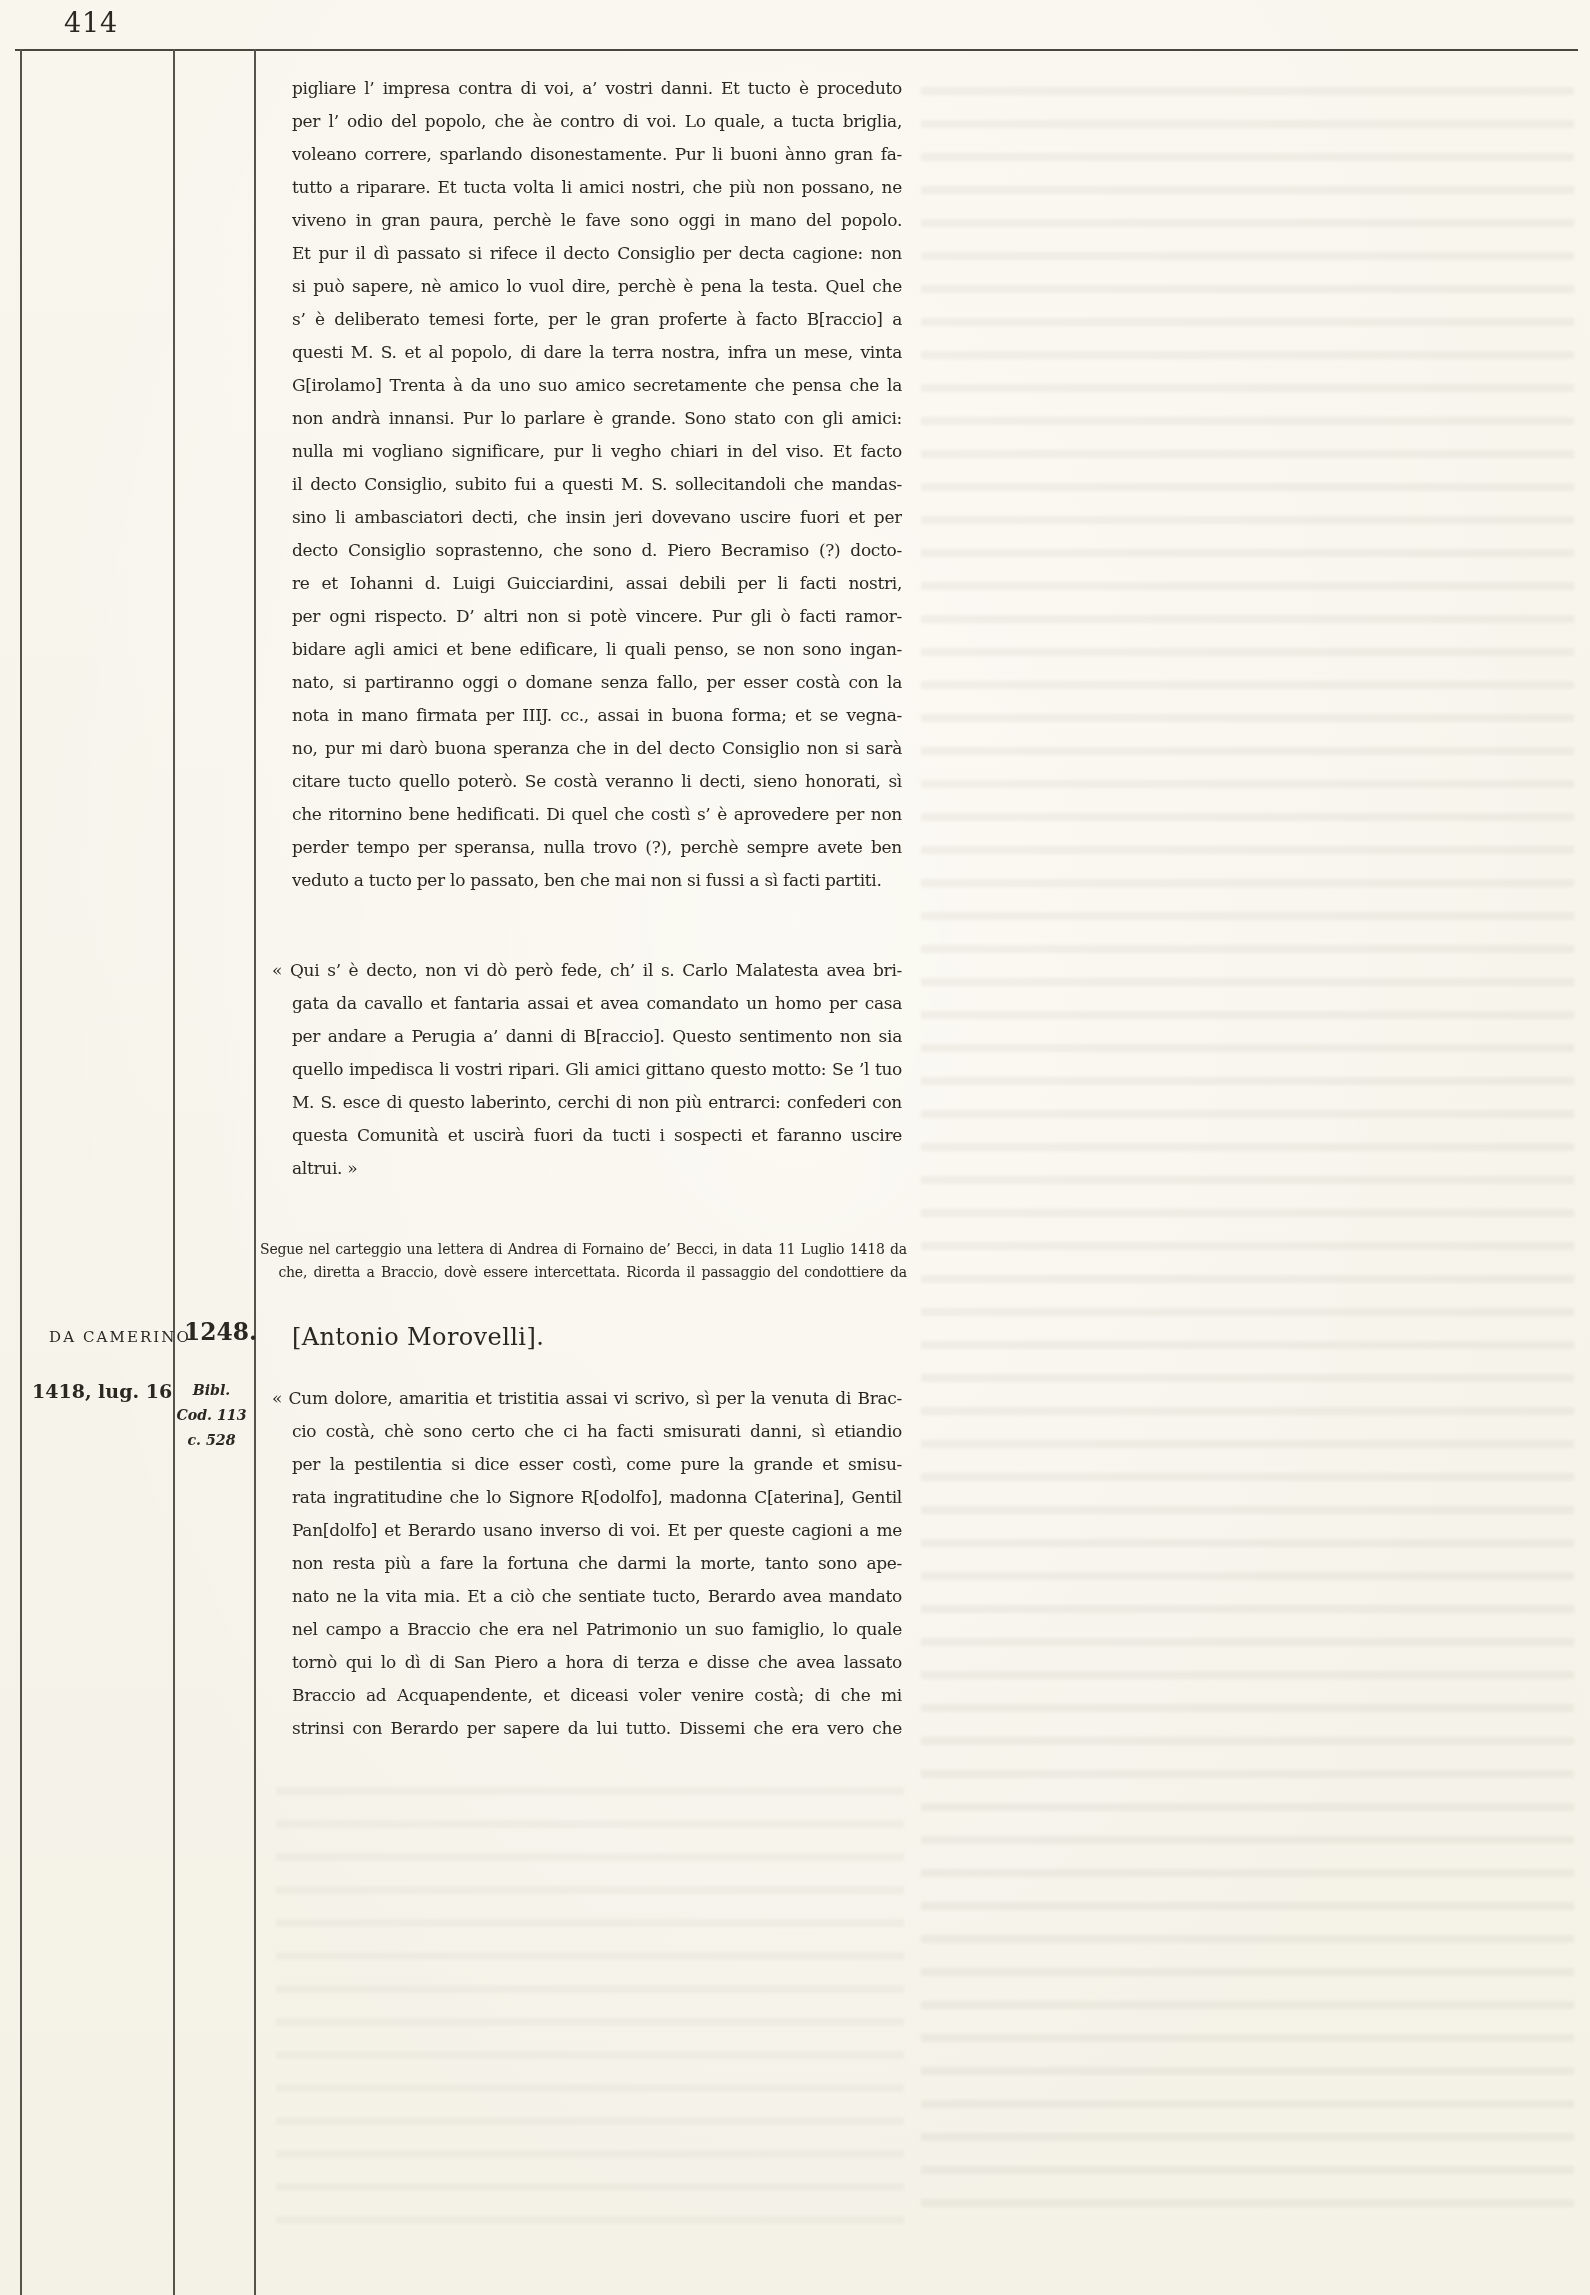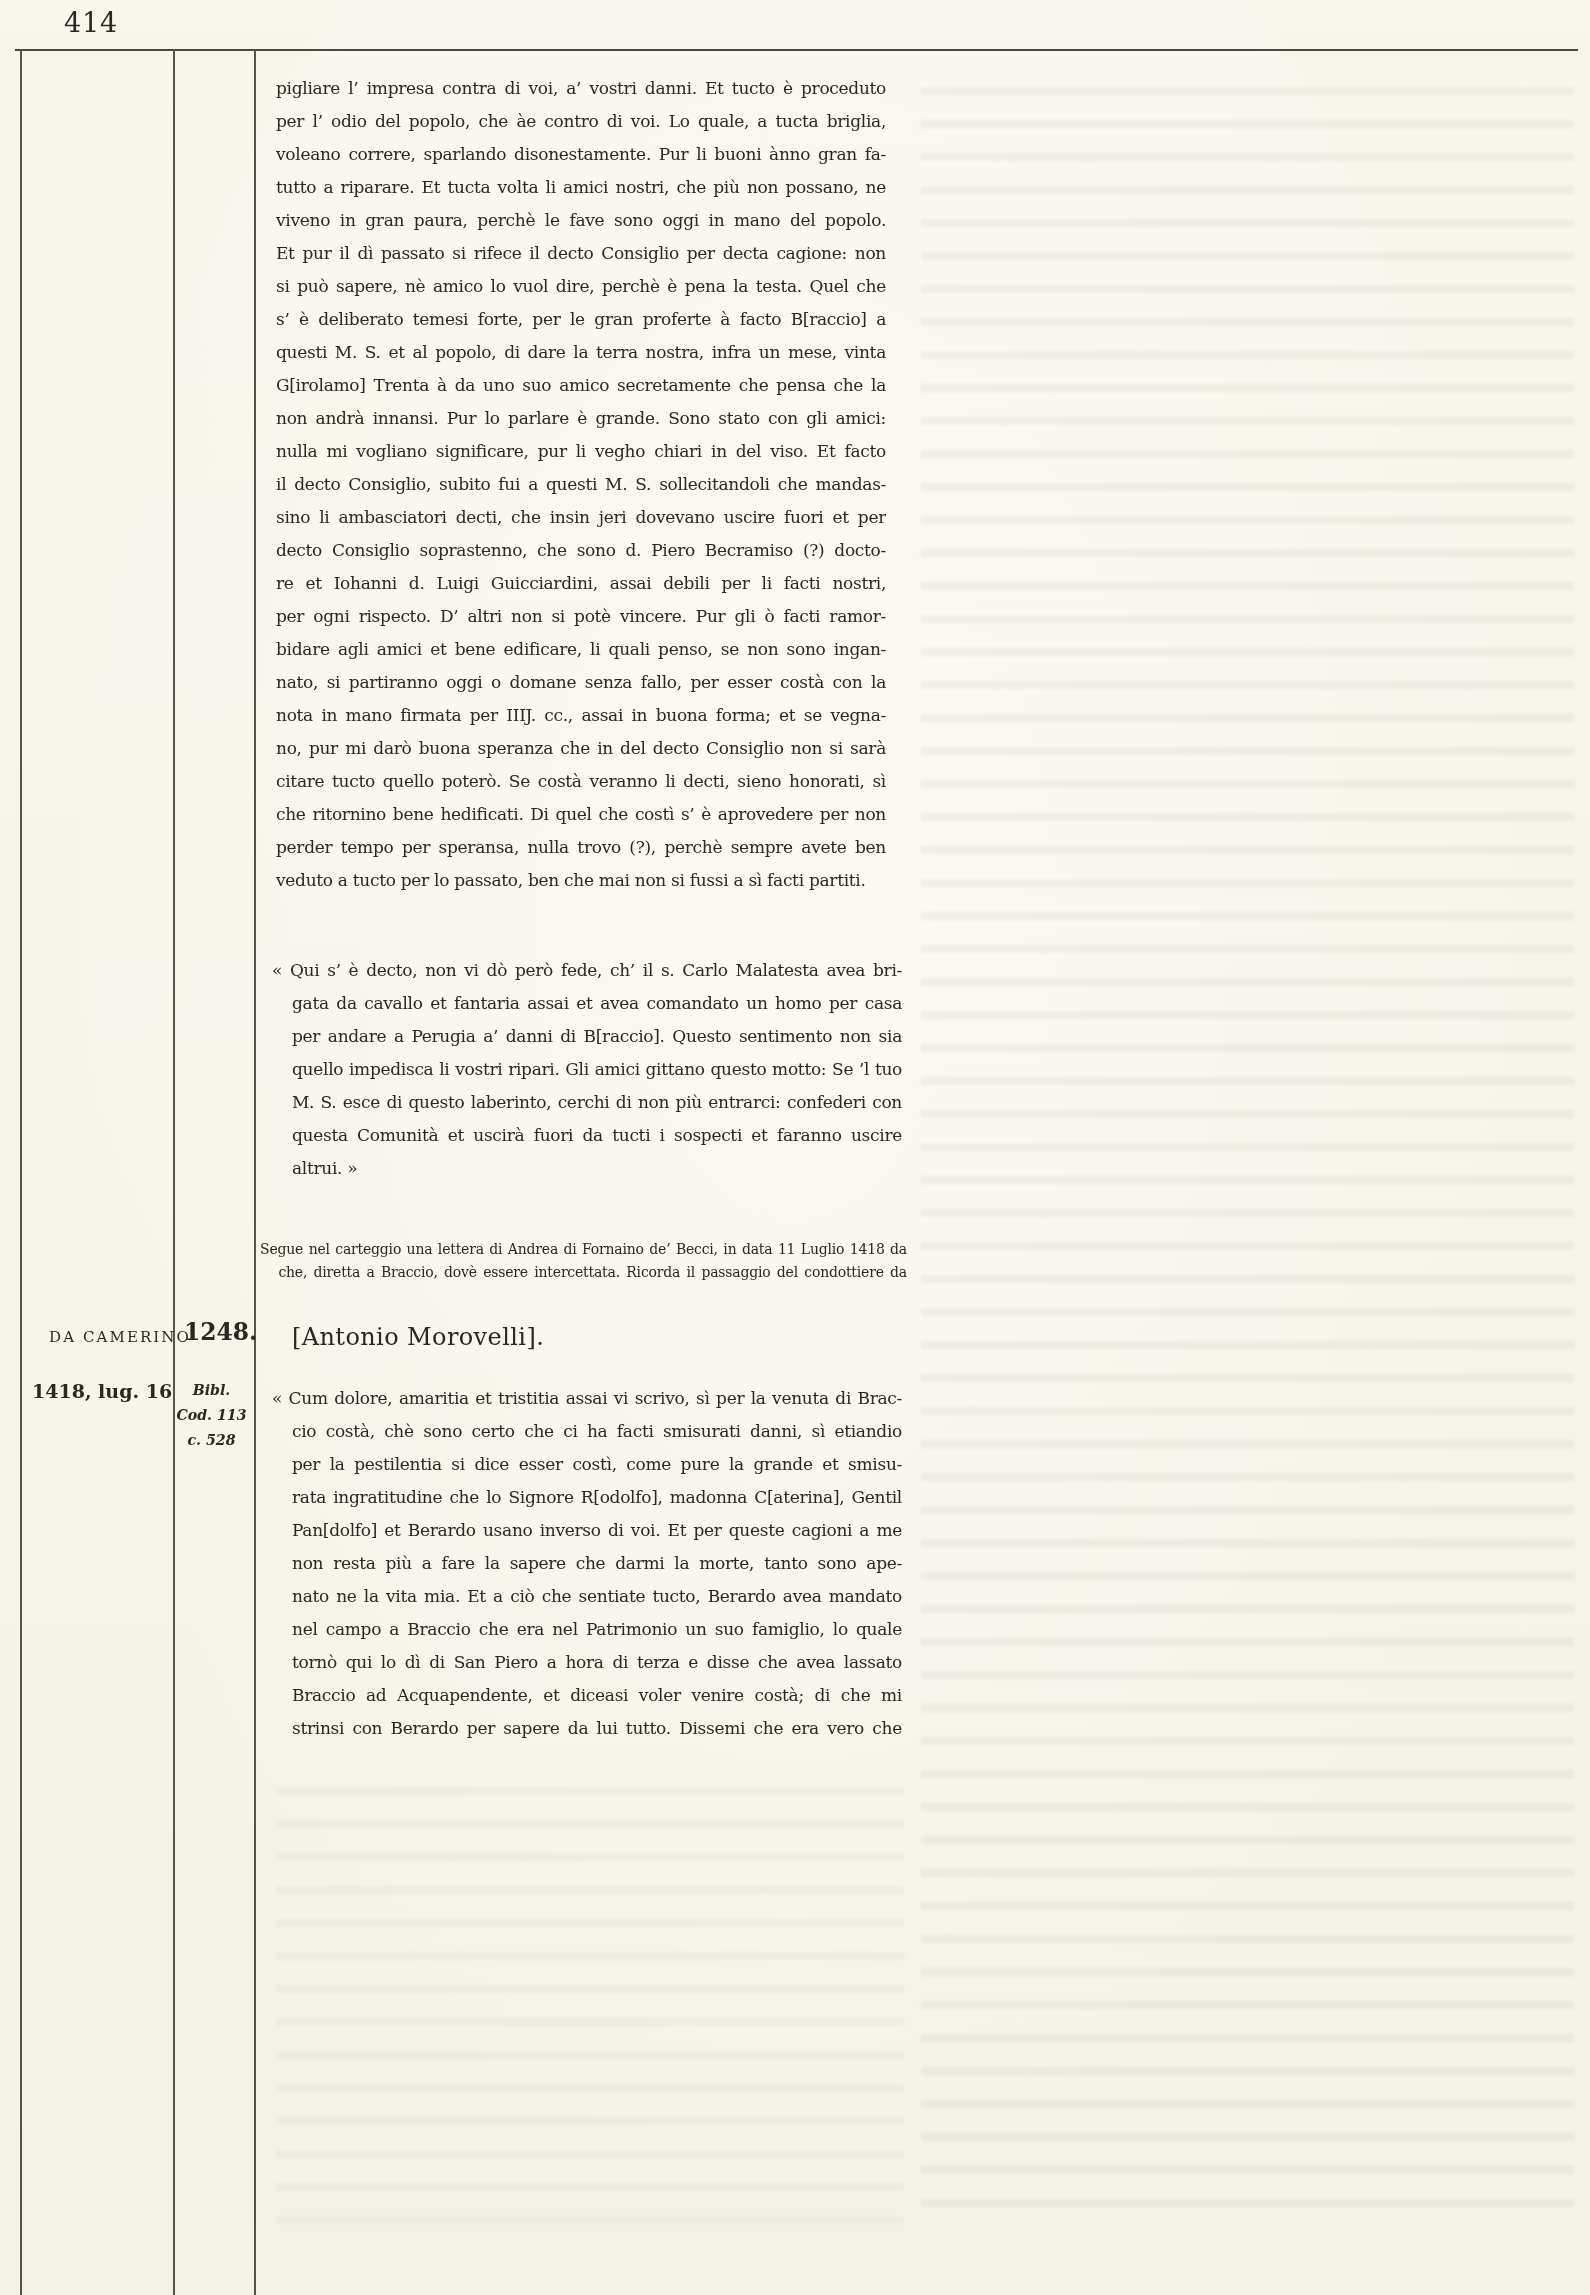--- a/index.html
+++ b/index.html
@@ -37,21 +37,21 @@
   .textblock { position:absolute; }
   .tline {
     font-size:17px; line-height:33px; height:33px;
     letter-spacing:-0.3px;
     text-align:justify; text-align-last:justify;
     overflow:hidden; white-space:normal;
   }
   .tline.endline { text-align-last:left; }
   .tline.hang { margin-left:-20px; }
 
-  .para1 { left:276px; top:72px;  width:610px; }
+  .para1 { left:292px; top:72px;  width:610px; }
   .para2 { left:292px; top:954px; width:610px; }
 
   .note  { left:260px; top:1238px; width:647px; }
   .note .tline {
     font-size:14px; line-height:22.6px; height:22.6px;
     letter-spacing:-0.2px;
   }
   .note .tline:nth-child(2) { padding-left:18.4px; box-sizing:border-box; }
 
   .entry-source {
@@ -161,21 +161,21 @@
     </div>
 
   <div class="entry-title">[Antonio Morovelli].</div>
 
   <div class="textblock para3">
       <div class="tline hang">« Cum dolore, amaritia et tristitia assai vi scrivo, sì per la venuta di Brac-</div>
       <div class="tline">cio costà, chè sono certo che ci ha facti smisurati danni, sì etiandio</div>
       <div class="tline">per la pestilentia si dice esser costì, come pure la grande et smisu-</div>
       <div class="tline">rata ingratitudine che lo Signore R[odolfo], madonna C[aterina], Gentil</div>
       <div class="tline">Pan[dolfo] et Berardo usano inverso di voi. Et per queste cagioni a me</div>
-      <div class="tline">non resta più a fare la sapere che darmi la morte, tanto sono ape-</div>
+      <div class="tline">non resta più a fare la fortuna che darmi la morte, tanto sono ape-</div>
       <div class="tline">nato ne la vita mia. Et a ciò che sentiate tucto, Berardo avea mandato</div>
       <div class="tline">nel campo a Braccio che era nel Patrimonio un suo famiglio, lo quale</div>
       <div class="tline">tornò qui lo dì di San Piero a hora di terza e disse che avea lassato</div>
       <div class="tline">Braccio ad Acquapendente, et diceasi voler venire costà; di che mi</div>
       <div class="tline">strinsi con Berardo per sapere da lui tutto. Dissemi che era vero che</div>
     </div>
 
 </div>
 
 

